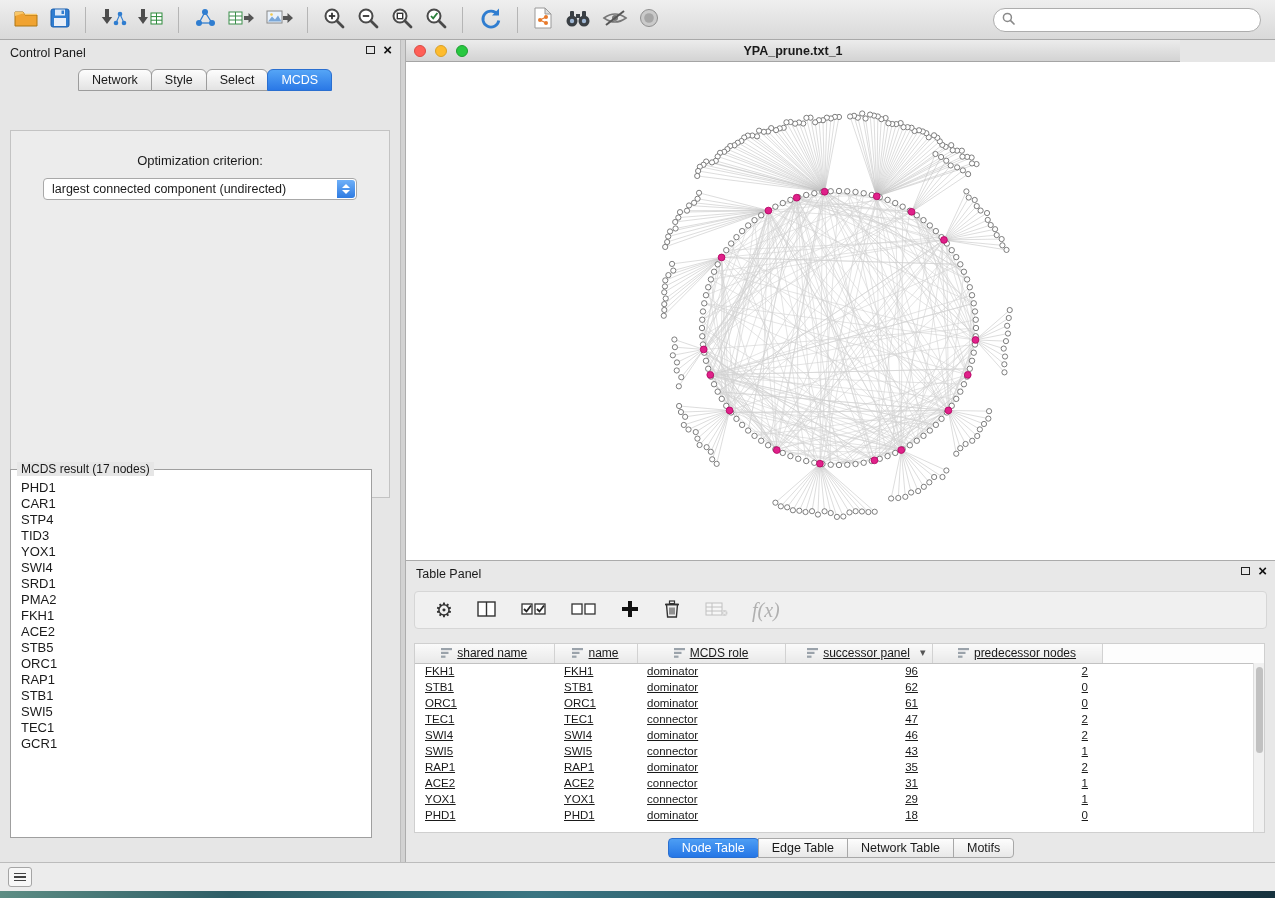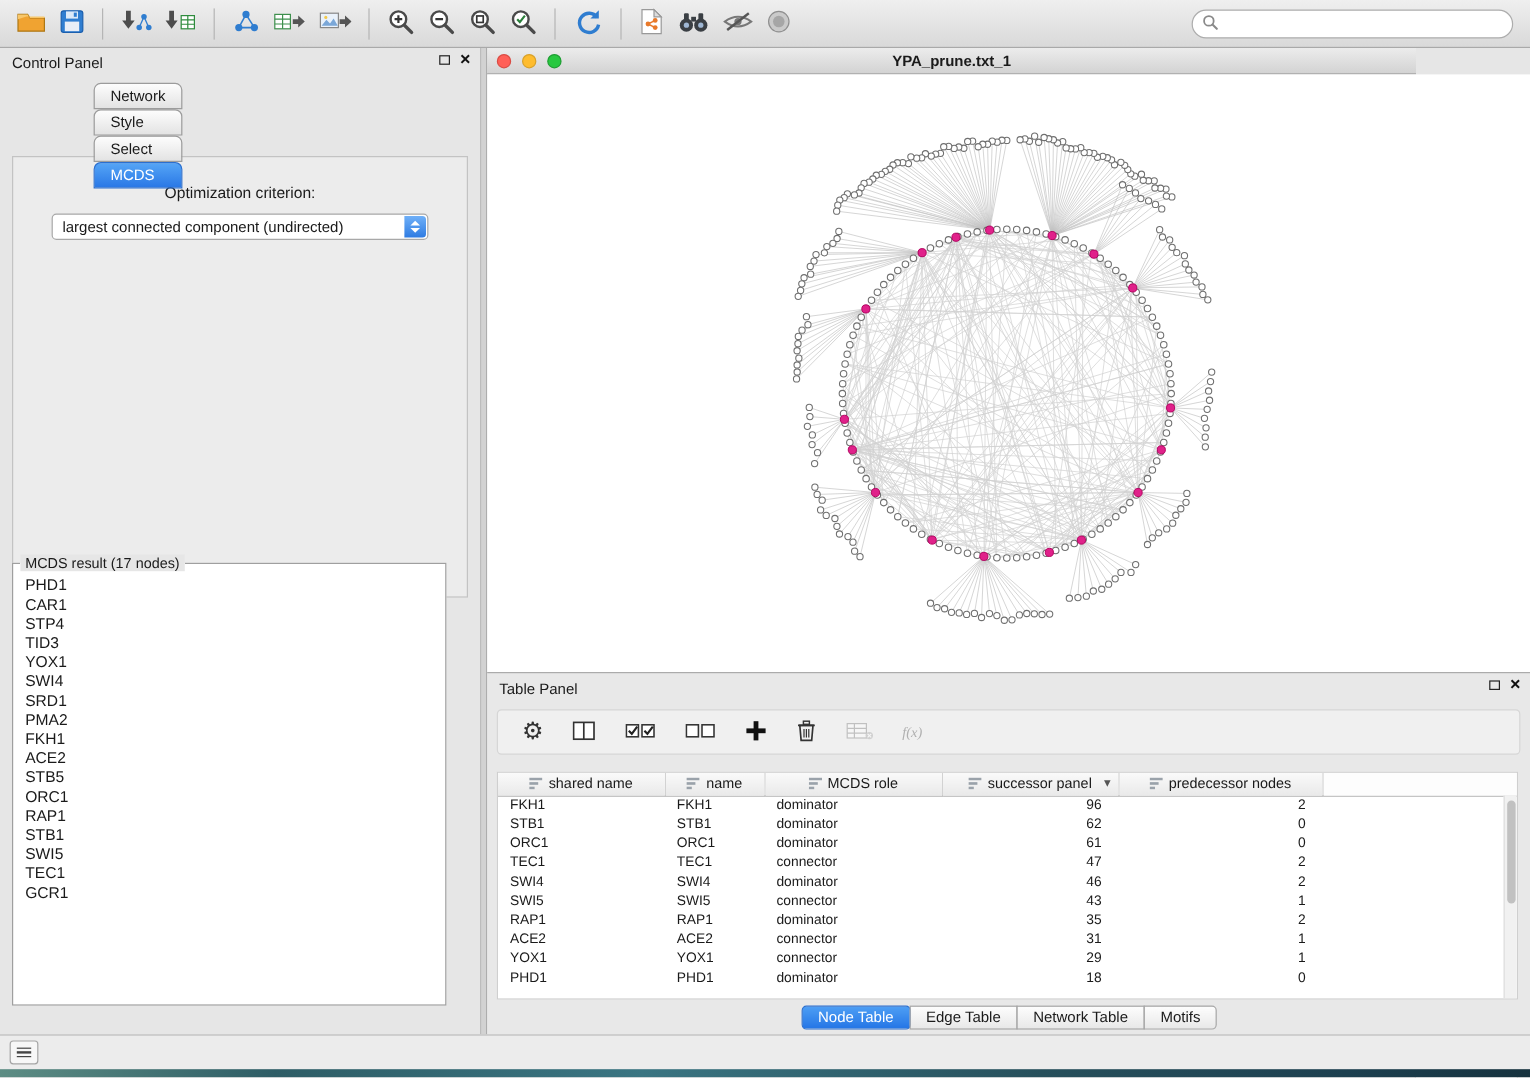--- a/index.html
+++ b/index.html
@@ -22,21 +22,21 @@
   .splitter { position:absolute; left:400px; top:40px; width:6px; height:822px; background:#d2d2d2; border-left:1px solid #bcbcbc; border-right:1px solid #adadad; }
   .right-side { position:absolute; left:406px; top:40px; width:774px; height:822px; }
 
   
   .panel-header { position:relative; height:26px; display:flex; align-items:center; padding-left:10px; font-size:12.5px; }
   .win-icons { position:absolute; right:8px; top:5px; display:flex; align-items:center; gap:8px; }
   .float-box { width:9px; height:8px; border:1.5px solid #222; background:transparent; }
   .close-x { font-size:15px; font-weight:bold; line-height:10px; color:#111; cursor:pointer; }
 
   
-  .tabs { position:absolute; left:78px; top:29px; display:flex; z-index:2;flex-direction:column; }
+  .tabs { position:absolute; left:78px; top:29px; display:flex; z-index:2; }
   .tab { height:22px; padding:0 13px; display:flex; align-items:center; font-size:12.5px;
     background:linear-gradient(#fdfdfd,#e3e3e3); border:1px solid #9c9c9c; border-radius:6px 6px 0 0; margin-right:-1px; cursor:pointer; }
   .tab.active { background:linear-gradient(#55a5f6,#2a78e6); border-color:#2a6fd0; color:#fff; }
 
   .tab-content { position:absolute; left:10px; top:50px; width:380px; height:368px;
     background:#ececec; border:1px solid #c3c3c3;margin-top:40px; }
   .opt-label { text-align:center; margin-top:22px; font-size:13px; }
   .select-box { position:relative; margin:10px auto 0 auto; width:314px; height:22px; background:#fff;
     border:1px solid #a8a8a8; border-radius:4px; display:flex; align-items:center; padding-left:8px; font-size:12.5px; cursor:pointer; }
   .stepper { position:absolute; right:1px; top:1px; bottom:1px; width:18px; border-radius:0 3px 3px 0;
@@ -63,23 +63,23 @@
   .light.yellow { background:#febc2e; border:0.5px solid #d8a129; }
   .light.green { background:#28c840; border:0.5px solid #1f9e33; }
   .net-canvas { position:relative; width:869px; height:498px; background:#fff; overflow:hidden; }
 
   
   .table-panel { position:absolute; left:0; top:520px; width:869px; height:302px; background:#e8e8e8; border-top:1px solid #ababab; }
   .tp-toolbar { position:absolute; left:8px; top:30px; width:853px; height:38px; background:#f0f0f0;
     border:1px solid #d6d6d6; border-radius:4px; display:flex; align-items:center; gap:24px; padding-left:20px; }
   .tp-ico { display:flex; align-items:center; justify-content:center; cursor:pointer; background:none; border:none; }
   .gear-glyph { font-size:20px; color:#333; line-height:20px; }
-  .fx-label { font-family:"Liberation Serif","DejaVu Serif",serif; font-style:italic; font-size:12px; color:#b0b0b0; }
-
-  .table-container { position:absolute; left:8px; top:82px; width:851px; height:190px; background:#fff; border:1px solid #cfcfcf; overflow:hidden; }
+  .fx-label { font-family:"Liberation Serif","DejaVu Serif",serif; font-style:italic; font-size:20px; color:#b0b0b0; }
+
+  .table-container { position:absolute; left:8px; top:82px; width:851px; height:190px; background:#fff; border:1px solid #cfcfcf; overflow:hidden;text-decoration:underline; }
   table.datatable { border-collapse:collapse; table-layout:fixed; width:851px; }
   table.datatable th { height:19px; background:linear-gradient(#fafafa,#e9e9e9); border-right:1px solid #d2d2d2;
     border-bottom:1px solid #c2c2c2; font-weight:normal; font-size:12px; text-align:center; position:relative; white-space:nowrap; overflow:hidden; }
   table.datatable th .sorticon { margin-right:5px; vertical-align:-1px; }
   table.datatable th .chev { position:absolute; right:6px; top:2px; color:#555; font-size:11px; }
   table.datatable td { height:16px; font-size:11.5px; padding:0 0 0 10px; white-space:nowrap; overflow:hidden; }
   table.datatable td.num { text-align:right; padding:0 14px 0 0; }
   .vscroll { position:absolute; right:0; top:19px; bottom:0; width:11px; background:#f1f1f1; border-left:1px solid #dedede; }
   .vthumb { position:absolute; left:1.5px; top:4px; width:7px; height:86px; background:#c1c1c1; border-radius:4px; }
 

